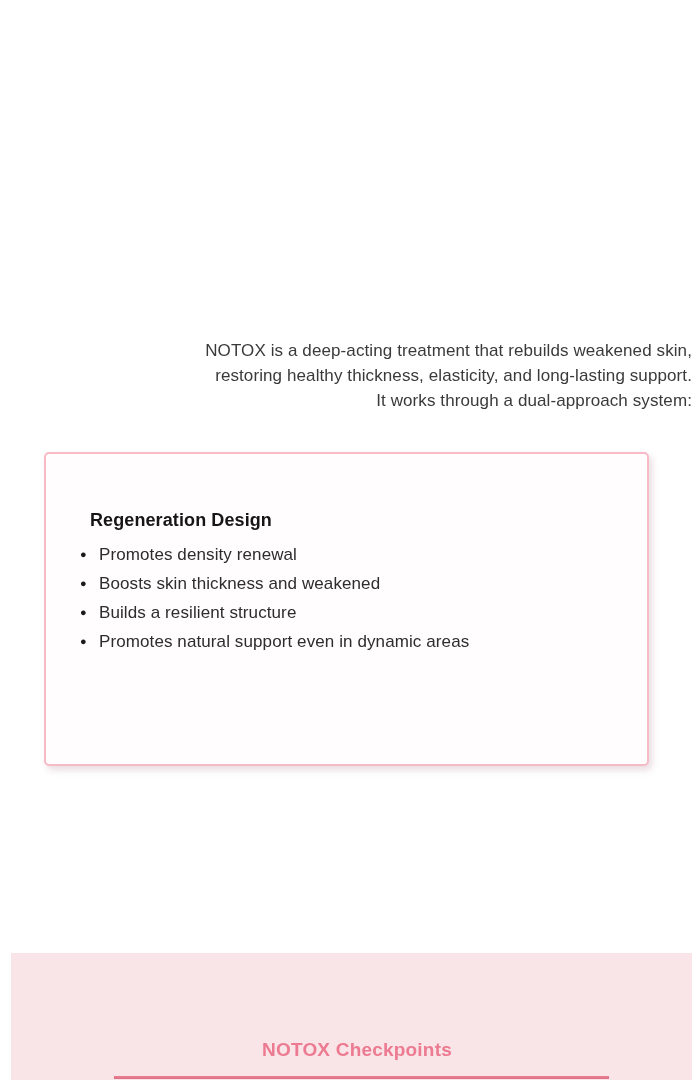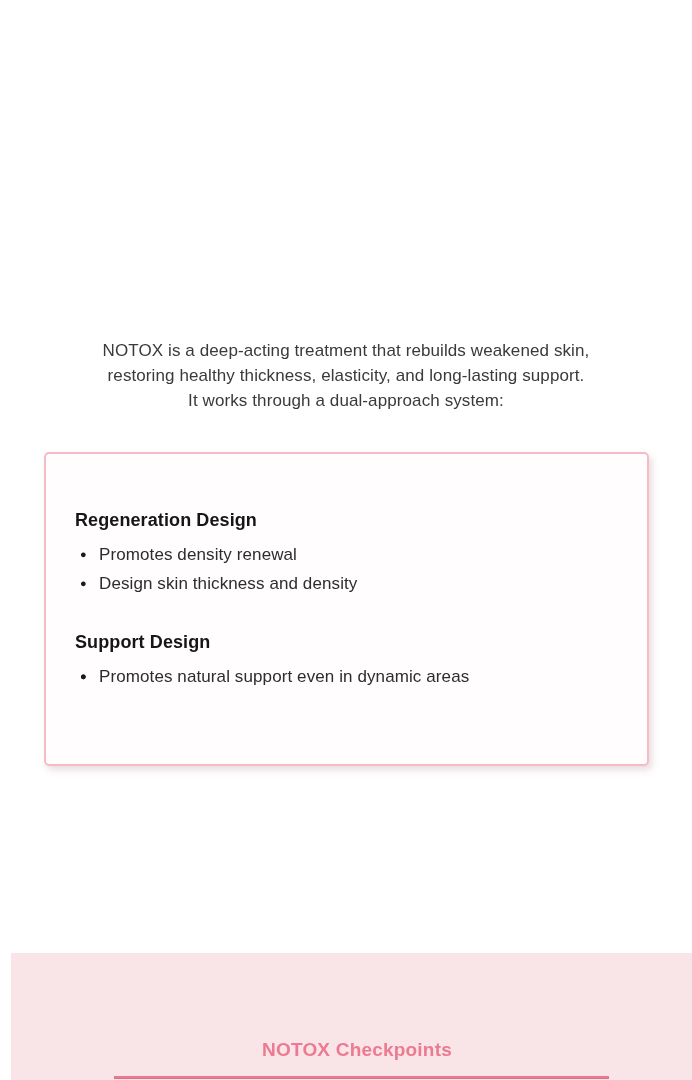--- a/index.html
+++ b/index.html
@@ -14,21 +14,21 @@
     overflow: hidden;
     font-family: "Liberation Sans", sans-serif;
   }
 
   
   .intro {
     position: absolute;
     top: 321px;
     left: 0;
     width: 692px;
-    text-align: center;
+    text-align: right;
     font-size: 17px;
     line-height: 25px;
     color: #3a3a3a;
     white-space: pre-line;
     letter-spacing: 0.1px;
   }
 
   
   .card {
     position: absolute;
@@ -39,21 +39,21 @@
     box-sizing: border-box;
     background: #fffdfe;
     border: 2px solid #f6bbc7;
     border-radius: 5px;
     box-shadow: 3px 4px 7px rgba(173, 131, 142, 0.28);
   }
   .card-inner {
     padding: 56px 30px 0 29px;
   }
   .card-heading {
-    margin: 0 0 9px 0;
+    margin: 0 0 9px 15px;
     font-size: 18px;
     font-weight: bold;
     color: #161616;
     letter-spacing: 0.1px;
   }
   .card-heading.second {
     margin-top: 34px;
   }
   ul.bullet-list {
     list-style: none;
@@ -117,28 +117,28 @@
   <div class="card-inner">
 
     <h3 class="card-heading">Regeneration Design</h3>
     <ul class="bullet-list">
       <li>
         <span class="bullet-dot">●</span>
         <span>Promotes density renewal</span>
       </li>
       <li>
         <span class="bullet-dot">●</span>
-        <span>Design skin thickness and density</span>
+        <span>Boosts skin thickness and weakened</span>
       </li>
     </ul>
 
-    <h3 class="card-heading second">Support Design</h3>
     <ul class="bullet-list">
       <li>
         <span class="bullet-dot">●</span>
+        <span>Builds a resilient structure</span>
       </li>
       <li>
         <span class="bullet-dot">●</span>
         <span>Promotes natural support even in dynamic areas</span>
       </li>
     </ul>
 
   </div>
 </div>
 

